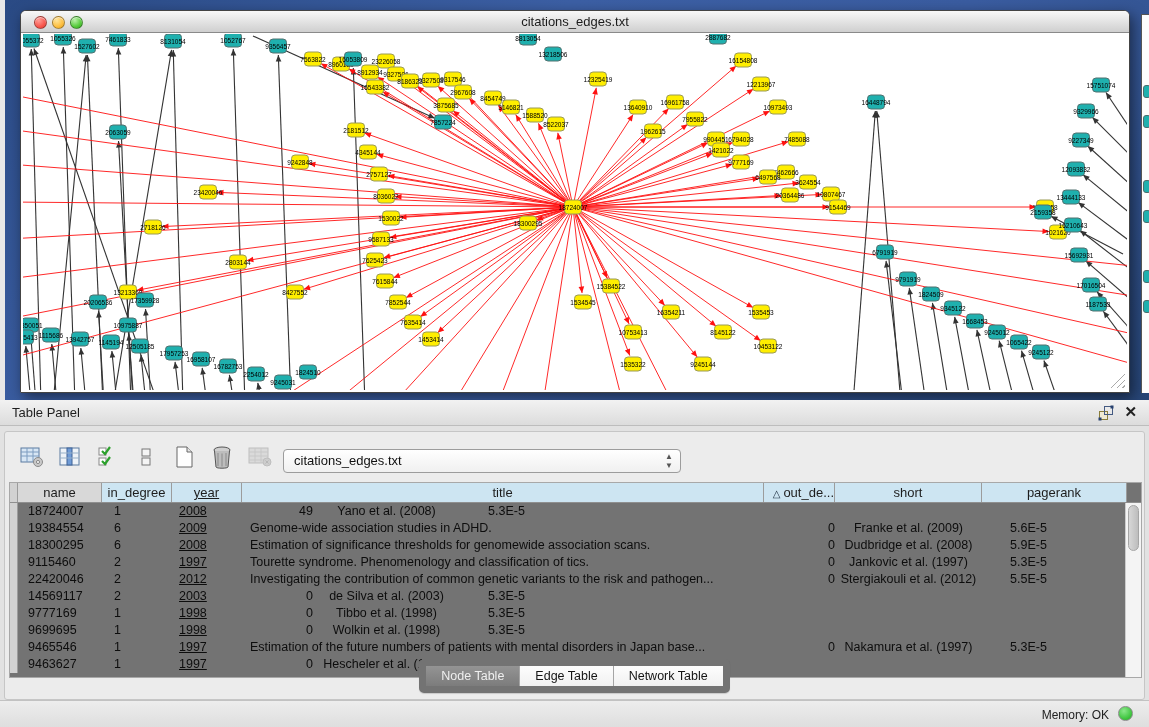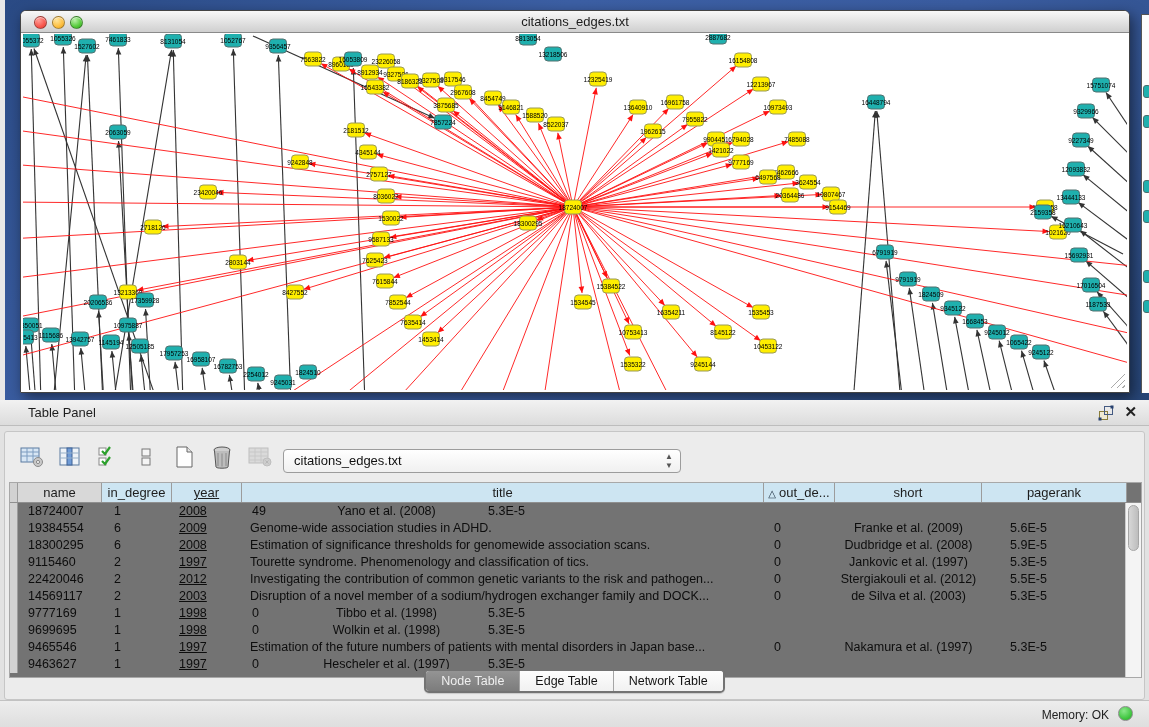--- a/index.html
+++ b/index.html
@@ -43,21 +43,21 @@
     position: absolute; right: 0; top: 14px; width: 8px; height: 379px;
     background: #fdfdfd; border-left: 1px solid #555; border-top: 1px solid #555;
   }
   .sliver-node { position: absolute; left: 1px; width: 8px; height: 13px; background: #1fb0ae; border: 1px solid #4c6e6e; border-radius: 3px; }
 
   
   .tp-bar {
     position: absolute; left: 0; top: 400px; width: 1149px; height: 26px;
     background: linear-gradient(#f2f2f2,#dcdcdc); border-bottom: 1px solid #bdbdbd;
   }
-  .tp-bar .tp-title { position: absolute; left: 28px; top: 5px; font-size: 13px; color: #1e1e1e; }
+  .tp-bar .tp-title { position: absolute; left: 12px; top: 5px; font-size: 13px; color: #1e1e1e; }
   .tp-float { position: absolute; right: 34px; top: 5px; width: 17px; height: 16px; cursor: default; }
   .tp-close { position: absolute; right: 12px; top: 3px; font-size: 15px; font-weight: bold; color: #222; }
 
   
   .panel-body { position: absolute; left: 0; top: 426px; width: 1149px; height: 274px; background: #e2e2e2; }
   .panel-inner { position: absolute; left: 4px; top: 5px; right: 4px; bottom: 0; background: #ececec; border: 1px solid #c6c6c6; border-radius: 3px; }
 
   .tbl-toolbar { position: absolute; left: 14px; top: 8px; height: 34px; display: flex; align-items: center; gap: 13px; }
   .ticon { width: 25px; height: 26px; display: flex; align-items: center; justify-content: center; }
   .fx { font-family: "Liberation Serif", serif; font-style: italic; font-weight: bold; font-size: 15px; color: #222; }
@@ -82,21 +82,21 @@
   .th.gray { background: #d8d8d8; }
   .th .sort { font-size: 10px; color: #234; margin-right: 3px; }
   .gutter { flex: none; width: 8px; background: #d2d2d2; border-right: 1px solid #9c9c9c; }
   .tbody { position: relative; }
   .trow { display: flex; height: 17px; font-size: 12.5px; color: #0d0d0d; }
   .td { flex: none; line-height: 17px; white-space: nowrap; overflow: hidden; text-overflow: ellipsis; }
   .c-name     { width: 84px; }
   .c-in       { width: 70px; }
   .c-year     { width: 70px; text-decoration: underline; }
   .c-title    { width: 522px; }
-  .c-out      { width: 71px; }
+  .c-out      { width: 71px; text-align: right; }
   .c-short    { width: 147px; }
   .c-pagerank { width: 145px; }
   .td.c-name { padding-left: 10px; }
   .td.c-in   { padding-left: 12px; }
   .td.c-year { padding-left: 7px; }
   .td.c-title{ padding-left: 8px; }
   .td.c-out  { padding-left: 10px; }
   .td.c-short{ text-align: center; }
   .td.c-pagerank { padding-left: 28px; }
   .vscroll {
@@ -104,21 +104,21 @@
     background: #f4f4f4; border-left: 1px solid #cccccc;
   }
   .vthumb {
     position: absolute; left: 2px; top: 2px; width: 11px; height: 46px;
     background: linear-gradient(90deg,#d7d7d7,#bdbdbd); border: 1px solid #a5a5a5; border-radius: 6px;
   }
 
   
   .tabs-bar { position: absolute; left: 0; bottom: 6px; width: 100%; text-align: center; }
   .seg {
-    display: inline-flex; border: 2px solid #737373; border-radius: 5px; overflow: hidden;
+    display: inline-flex; border: 7px solid #737373; border-radius: 5px; overflow: hidden;
     background: #fbfbfb; box-shadow: 0 1px 1px rgba(0,0,0,.15);
   }
   .seg .tab {
     padding: 3px 15px; font-size: 12.5px; color: #141414; border-right: 1px solid #a5a5a5;
     background: linear-gradient(#fdfdfd,#f1f1f1);
   }
   .seg .tab:last-child { border-right: none; }
   .seg .tab.sel { background: linear-gradient(#949494,#7c7c7c); color: #efefef; }
 
   
@@ -982,21 +982,20 @@
               <div class="td c-title">Investigating the contribution of common genetic variants to the risk and pathogen...</div>
               <div class="td c-out">0</div>
               <div class="td c-short">Stergiakouli et al. (2012)</div>
               <div class="td c-pagerank">5.5E-5</div>
             </div>
             <div class="trow">
               <div class="gutter"></div>
               <div class="td c-name">14569117</div>
               <div class="td c-in">2</div>
               <div class="td c-year">2003</div>
-              <div class="td c-title">Disruption of a novel member of a sodium/hydrogen exchanger family and DOCK...</div>
               <div class="td c-out">0</div>
               <div class="td c-short">de Silva et al. (2003)</div>
               <div class="td c-pagerank">5.3E-5</div>
             </div>
             <div class="trow">
               <div class="gutter"></div>
               <div class="td c-name">9777169</div>
               <div class="td c-in">1</div>
               <div class="td c-year">1998</div>
               <div class="td c-out">0</div>

